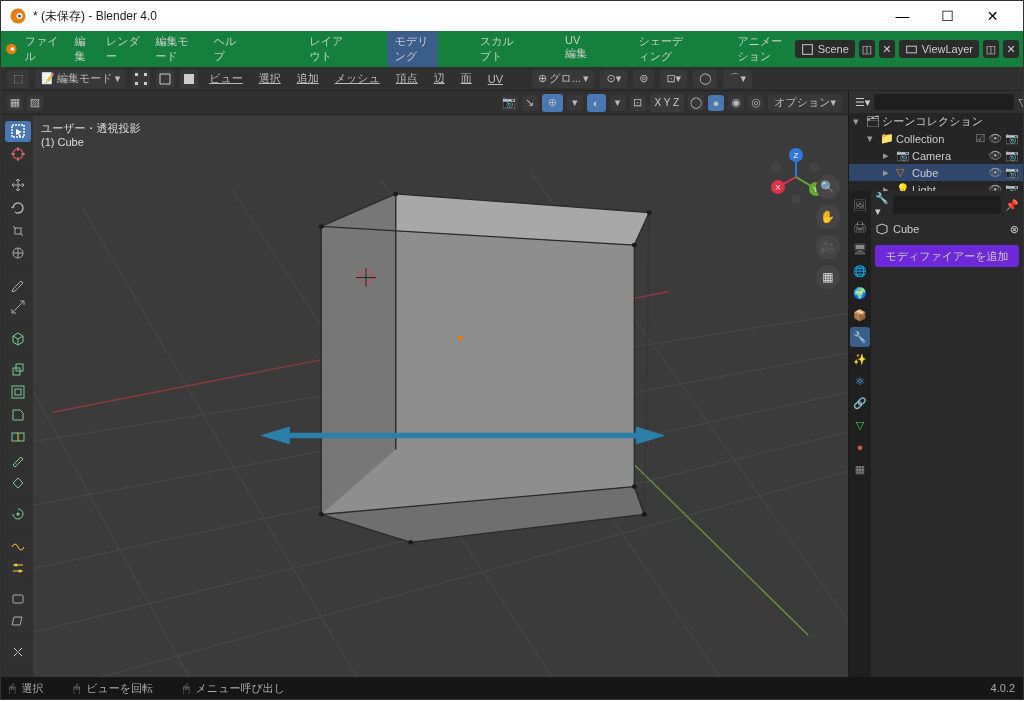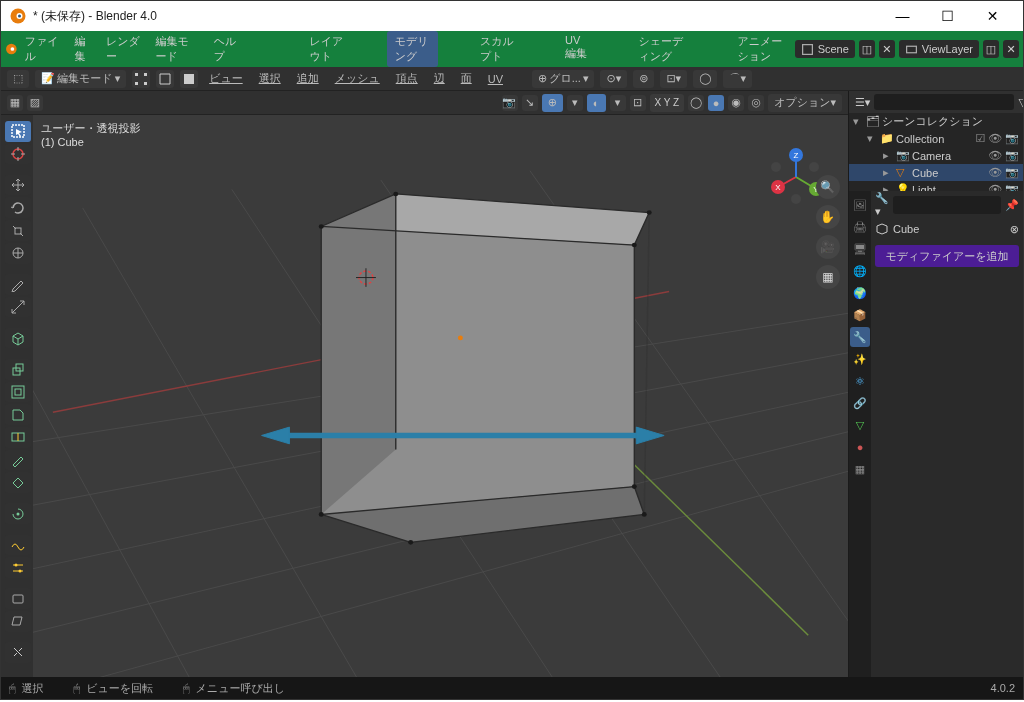--- a/index.html
+++ b/index.html
@@ -48,21 +48,21 @@
 .outliner .row .chev{width:10px;color:#999;}
 .outliner .row .ic{width:13px;}
 .outliner .row .r{margin-left:auto;display:flex;gap:3px;padding-right:4px;color:#999;}
 .props { flex:1; display:flex; background:#2a2a2a; }
 .props-tabs { width:22px; background:#1f1f1f; display:flex; flex-direction:column; padding-top:4px; gap:2px;}
 .props-tabs .pt{width:20px;height:20px;display:flex;align-items:center;justify-content:center;font-size:11px;border-radius:3px;margin-left:1px;}
 .props-tabs .pt.sel{background:#3b5d8a;}
 .props-body { flex:1; padding:4px; font-size:11px; color:#ccc;}
 .props-body .hdr{display:flex;align-items:center;gap:4px;height:20px;margin-bottom:4px;}
 .props-body input{background:#1e1e1e;border:none;height:18px;border-radius:3px;width:100%;color:#ccc;font-size:10px;padding:0 4px;}
-.props-body .bigbtn{height:22px;background:#4c1d95;border-radius:3px;display:flex;align-items:center;justify-content:center;margin-top:6px;}
+.props-body .bigbtn{height:22px;background:#6d28d9;border-radius:3px;display:flex;align-items:center;justify-content:center;margin-top:6px;}
 .statusbar{height:22px;background:#161616;display:flex;align-items:center;color:#aaa;font-size:11px;padding:0 8px;gap:30px;}
 .statusbar .s{display:flex;align-items:center;gap:6px;}
 .statusbar .ver{margin-left:auto;}
 svg { display:block; }
 .blender-orange{fill:#e87d0d;}
 </style>
 </head>
 <body>
 
 <div class="window">

